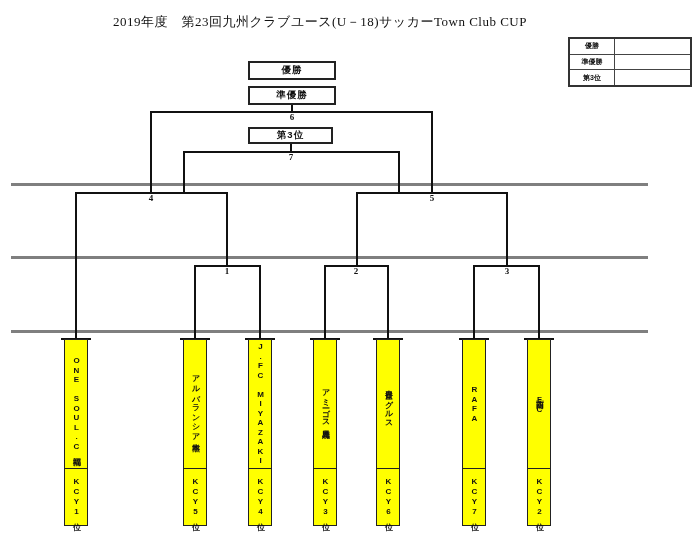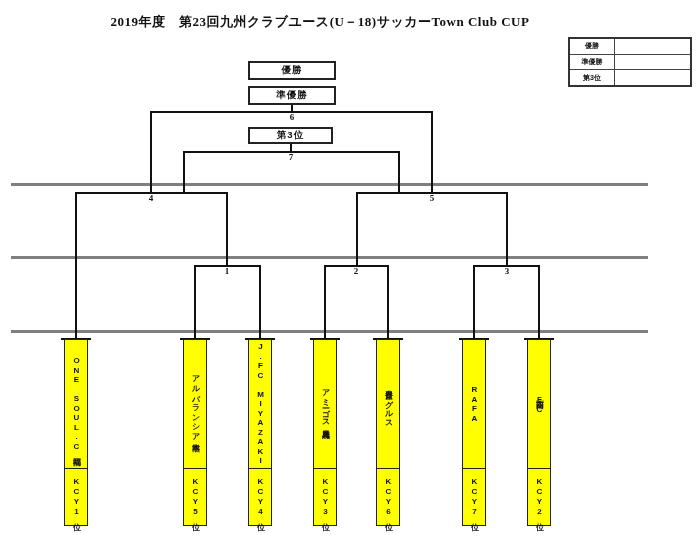--- a/index.html
+++ b/index.html
@@ -3,21 +3,21 @@
 <meta charset="utf-8">
 <style>
   html,body{margin:0;padding:0;background:#ffffff;}
   .stage{
     position:relative;width:700px;height:536px;background:#ffffff;
     font-family:"Liberation Sans",sans-serif;overflow:hidden;
   }
   .title{
     position:absolute;left:0;top:13px;width:640px;text-align:center;
     font-family:"Liberation Serif","DejaVu Serif",serif;
-    font-weight:bold;font-size:13px;color:#111;letter-spacing:.5px;
+    font-weight:normal;font-size:13px;color:#111;letter-spacing:.5px;
   }
   
   .legend{
     position:absolute;left:568px;top:37px;width:124px;height:50px;
     border:2px solid #333;box-sizing:border-box;background:#fff;
     display:flex;flex-direction:column;
   }
   .legend-row{flex:1;display:flex;border-bottom:1px solid #444;}
   .legend-row:last-child{border-bottom:none;}
   .legend-label{

